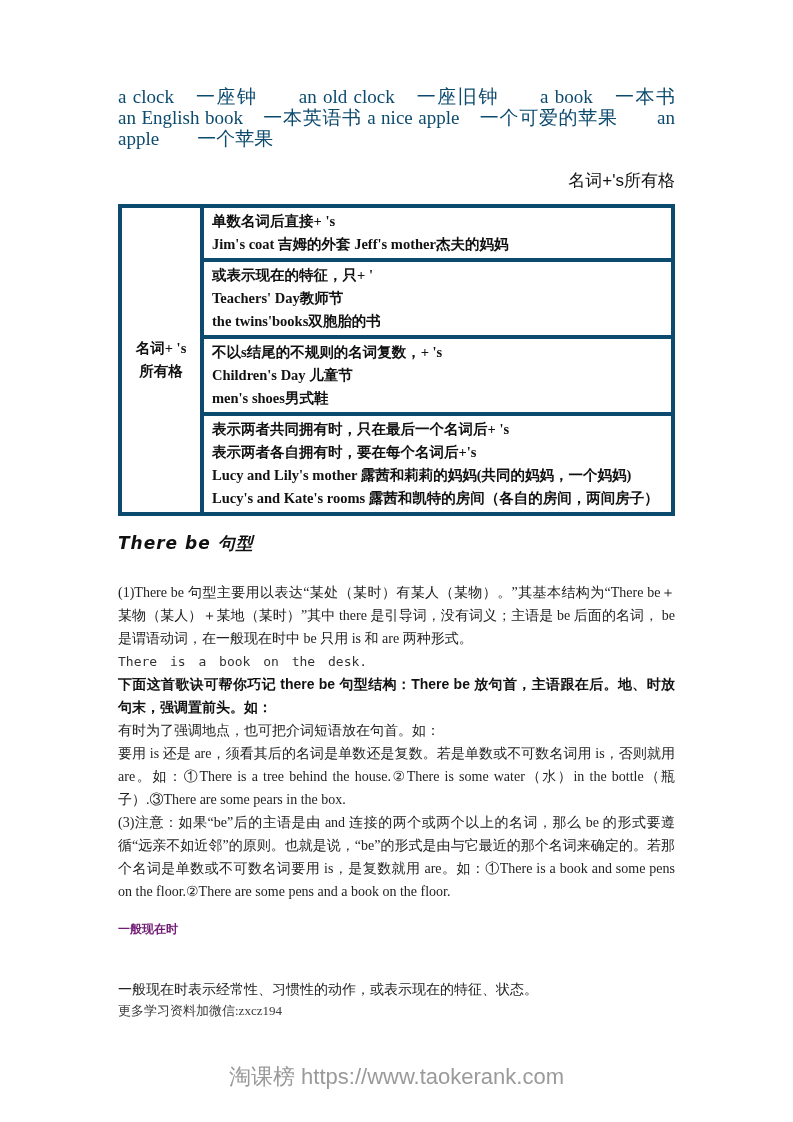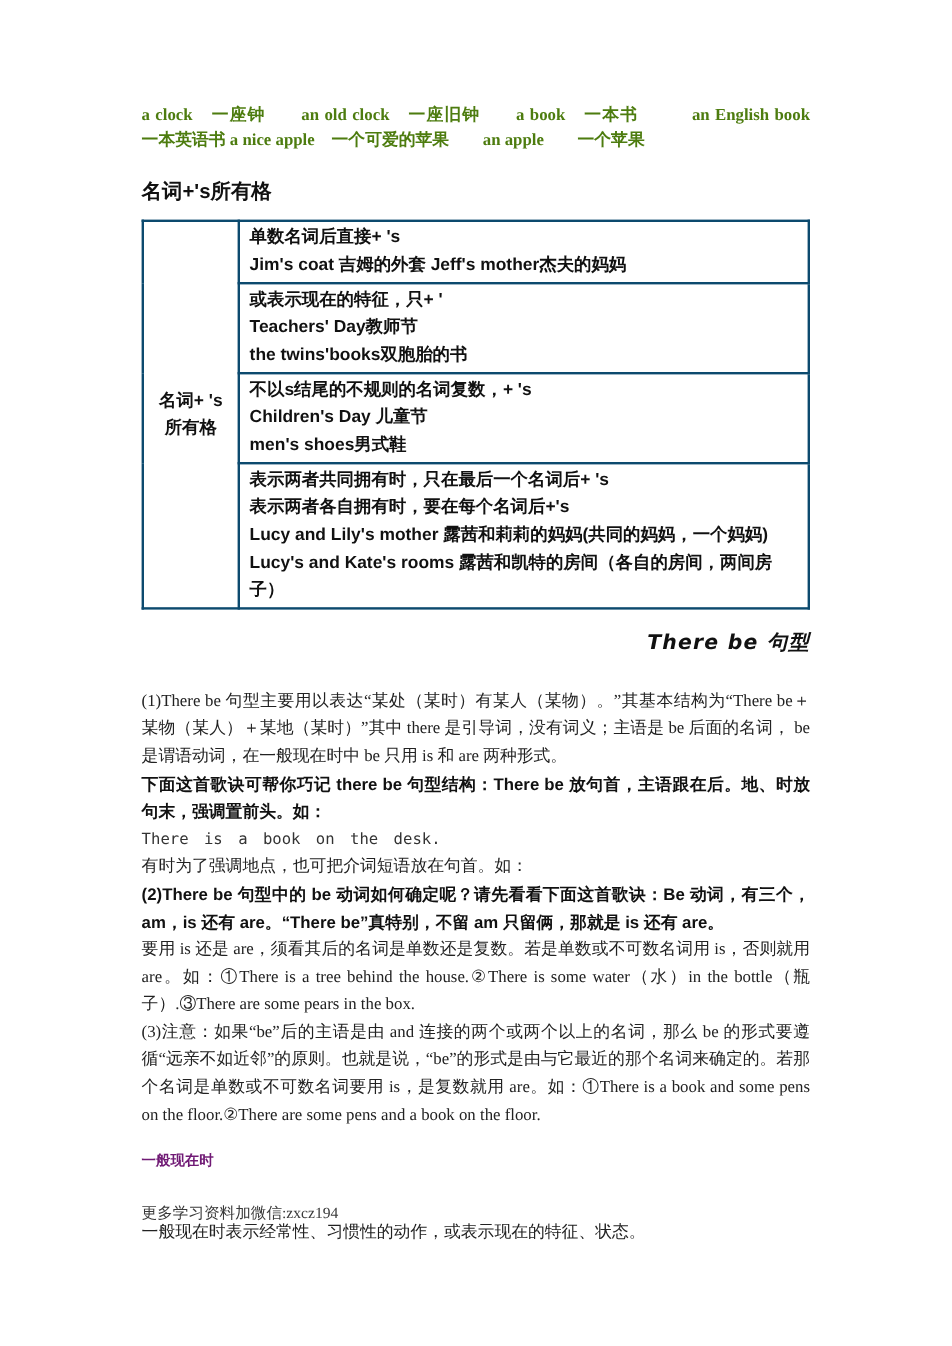--- a/index.html
+++ b/index.html
@@ -11,56 +11,54 @@
     color:#1c1c1c;
     font-family:"Liberation Serif","DejaVu Serif",serif;
     box-sizing:border-box;
   }
   .content{
     padding:86px 118px 0 118px;
     box-sizing:border-box;
   }
   .vocab{
     margin:0;
-    font-size:14px;line-height:21px;
+    font-size:19px;line-height:21px;
     text-align:justify;
-    color:#4d7c0f;
-    font-weight:bold;
+    color:#0c4a6e;
   }
   .center-title{
     margin:20px 0 12px 0;
-    text-align:left;
+    text-align:right;
     font-family:"Liberation Sans","DejaVu Sans",sans-serif;
-    font-size:17px;font-weight:700;color:#111;
+    font-size:17px;font-weight:400;color:#111;
   }
   table.poss{
     width:100%;
     border-collapse:collapse;
   }
   table.poss td{
-    border:2px solid #0c4a6e;
-    font-family:Liberation Sans, sans-serif;
+    border:4px solid #0c4a6e;
+    font-family:Liberation Serif, serif;
     font-weight:700;
     font-size:14.5px;line-height:23px;
     color:#111;
     padding:2px 8px;
     vertical-align:middle;
   }
   td.rowhead{
     width:62px;
     text-align:center;
     padding:2px 4px;
   }
   .therebe-title{
     margin:16px 0 0 0;
     font-family:"DejaVu Sans","Liberation Sans",sans-serif;
     font-style:italic;
     font-size:17px;font-weight:700;color:#111;
     letter-spacing:1px;
-    text-align:right;
   }
   p.body{
     margin:0;
     font-size:14px;line-height:23px;
     text-align:justify;
     color:#222;
   }
   p.body.first{margin-top:26px;}
   p.body.boldp{
     font-family:"Liberation Sans","DejaVu Sans",sans-serif;
@@ -138,26 +136,26 @@
             <div>Lucy and Lily's mother 露茜和莉莉的妈妈(共同的妈妈，一个妈妈)</div>
             <div>Lucy's and Kate's rooms 露茜和凯特的房间（各自的房间，两间房子）</div>
           </td>
         </tr>
       </tbody>
     </table>
 
     <h3 class="therebe-title">There be 句型</h3>
 
     <p class="body first">(1)There be 句型主要用以表达“某处（某时）有某人（某物）。”其基本结构为“There be＋某物（某人）＋某地（某时）”其中 there 是引导词，没有词义；主语是 be 后面的名词， be 是谓语动词，在一般现在时中 be 只用 is 和 are 两种形式。</p>
+    <p class="body example">There is a book on the desk.</p>
     <p class="body boldp">下面这首歌诀可帮你巧记 there be 句型结构：There be 放句首，主语跟在后。地、时放句末，强调置前头。如：</p>
-    <p class="body example">There is a book on the desk.</p>
     <p class="body">有时为了强调地点，也可把介词短语放在句首。如：</p>
-    <p class="body boldp">(2)There be 句型中的 be 动词如何确定呢？请先看看下面这首歌诀：Be 动词，有三个，am，is 还有 are。“There be”真特别，不留 am 只留俩，那就是 is 还有 are。</p>
     <p class="body">要用 is 还是 are，须看其后的名词是单数还是复数。若是单数或不可数名词用 is，否则就用 are。如：①There is a tree behind the house.②There is some water（水）in the bottle（瓶子）.③There are some pears in the box.</p>
     <p class="body">(3)注意：如果“be”后的主语是由 and 连接的两个或两个以上的名词，那么 be 的形式要遵循“远亲不如近邻”的原则。也就是说，“be”的形式是由与它最近的那个名词来确定的。若那个名词是单数或不可数名词要用 is，是复数就用 are。如：①There is a book and some pens on the floor.②There are some pens and a book on the floor.</p>
 
     <h3 class="section-title">一般现在时</h3>
     <p class="body gapped">一般现在时表示经常性、习惯性的动作，或表示现在的特征、状态。</p>
 
   </div>
 
   <p class="wechat">更多学习资料加微信:zxcz194</p>
+  <p class="watermark">淘课榜 https://www.taokerank.com</p>
 </div>
 
 </body></html>

